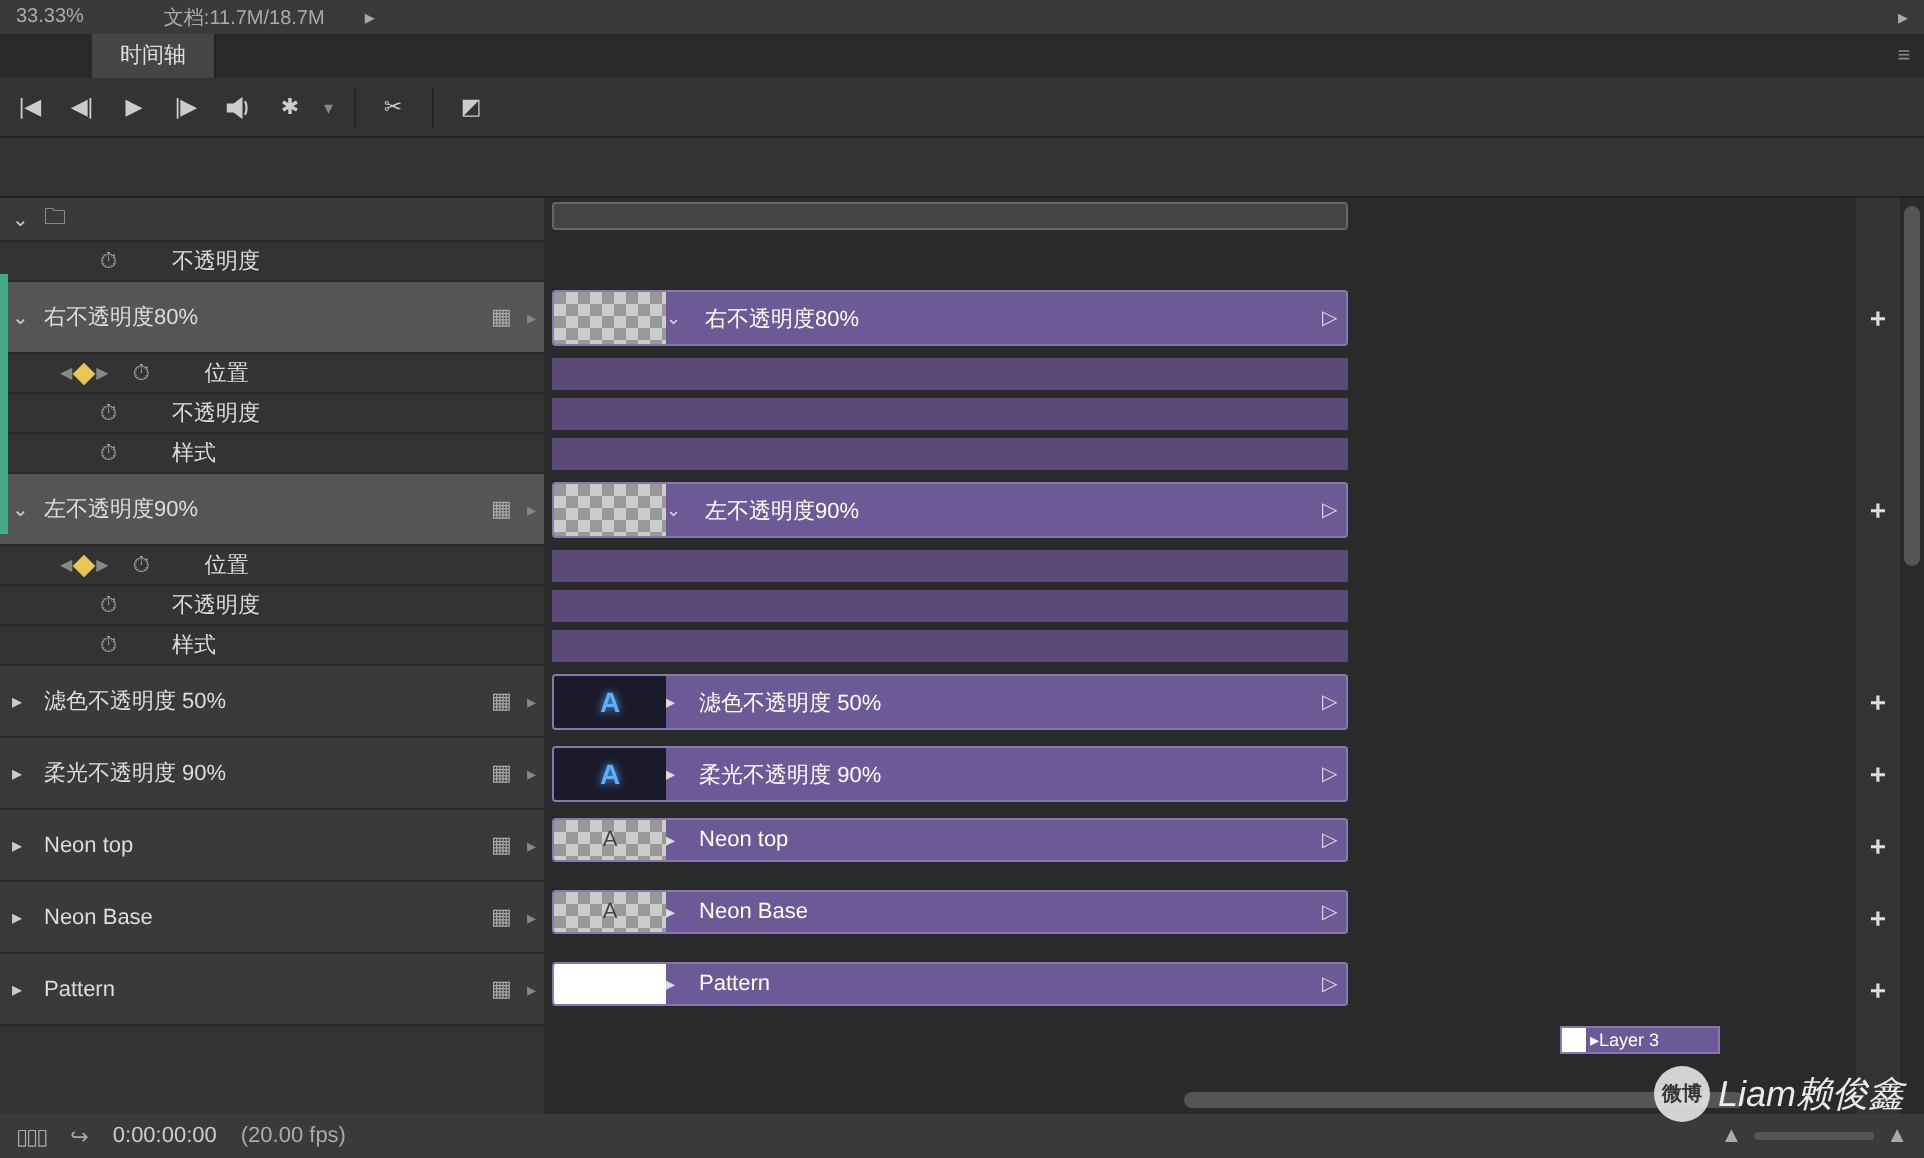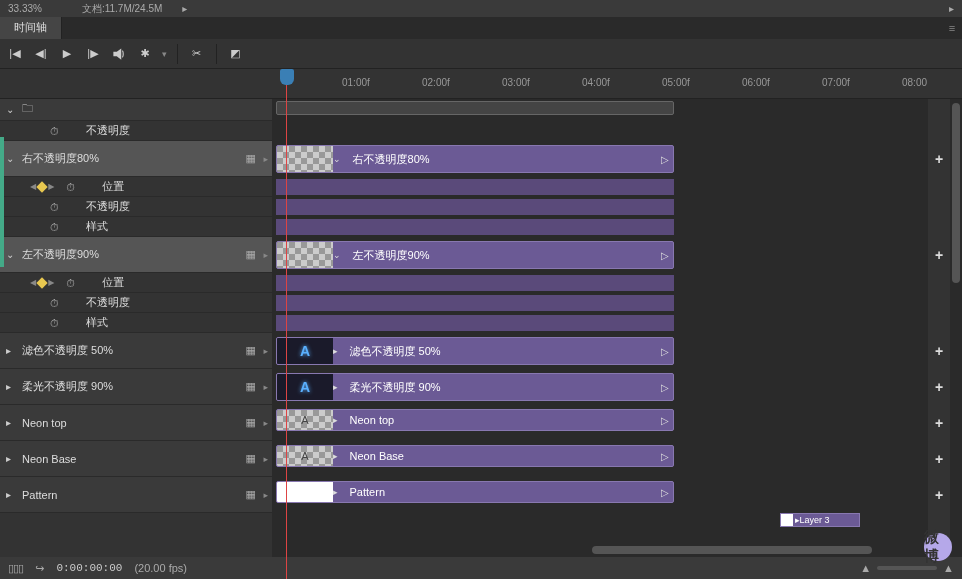--- a/index.html
+++ b/index.html
@@ -1,21 +1,21 @@
 <!DOCTYPE html>
 <html><head>
 <meta charset="utf-8">
 <style>
 * { margin: 0; padding: 0; box-sizing: border-box; font-family: "Microsoft YaHei", Arial, sans-serif; }
 body { background: #2a2a2a; color: #ccc; font-size: 11px; width: 962px; height: 579px; overflow: hidden; }
 .top-bar { height: 17px; background: #3a3a3a; display: flex; align-items: center; padding: 0 8px; font-size: 10px; color: #aaa; }
 .top-bar .doc-info { margin-left: 40px; }
 .top-bar .arrow { margin-left: 20px; }
 .top-bar .rarrow { margin-left: auto; }
-.tab-row { height: 22px; background: #2a2a2a; display: flex; }
+.tab-row { height: 22px; background: #2a2a2a; display: flex; margin-left: 46px; }
 .tab { padding: 3px 14px; background: #454545; color: #ddd; font-size: 11px; border-right: 1px solid #222; }
 .tab-spacer { flex: 1; }
 .menu-icon { width: 20px; display: flex; align-items: center; justify-content: center; color: #888; }
 .toolbar { height: 30px; background: #333; display: flex; align-items: center; gap: 8px; padding: 0 6px; border-bottom: 1px solid #222; }
 .tb-btn { width: 18px; height: 18px; display: flex; align-items: center; justify-content: center; color: #ccc; cursor: pointer; }
 .tb-sep { width: 1px; height: 20px; background: #222; margin: 0 2px; }
 .ruler-area { display: flex; height: 30px; background: #333; border-bottom: 1px solid #222; }
 .ruler-left { width: 272px; }
 .ruler-main { flex: 1; position: relative; display: flex; align-items: center; }
 .playhead { position: absolute; left: 8px; top: 0; width: 14px; height: 16px; background: #3a7fb5; border-radius: 2px 2px 6px 6px; z-index: 10; }
@@ -52,39 +52,39 @@
 .clip-thumb.outline { background: repeating-conic-gradient(#ccc 0 25%, #999 0 50%) 0 0/12px 12px; display: flex; align-items: center; justify-content: center; }
 .clip-thumb.white { background: #fff; }
 .clip-label { padding-left: 8px; color: #fff; font-size: 11px; flex: 1; }
 .clip-chev { color: #ddd; font-size: 9px; margin-right: 4px; }
 .clip-end { width: 10px; color: #ddd; font-size: 10px; margin-right: 2px; }
 .purple-strip { position: absolute; left: 4px; width: 398px; background: #5a4a7a; top: 2px; }
 .key-marker { position: absolute; width: 7px; height: 7px; background: #d44; transform: rotate(45deg); left: 11px; top: 6px; }
 .work-area { position: absolute; left: 4px; top: 2px; width: 398px; height: 14px; background: #444; border: 1px solid #666; border-radius: 2px; }
 .add-btn { height: 36px; display: flex; align-items: center; justify-content: center; color: #ddd; font-size: 14px; font-weight: bold; cursor: pointer; }
 .bottom-bar { height: 22px; background: #3a3a3a; display: flex; align-items: center; padding: 0 8px; gap: 12px; font-size: 11px; color: #aaa; }
-.timecode { color: #ccc; font-family: Liberation Mono, monospace; }
+.timecode { color: #ccc; font-family: Liberation Sans, sans-serif; }
 .bottom-right { margin-left: auto; display: flex; gap: 6px; align-items: center; }
 .tiny-layer { position: absolute; left: 508px; top: 0px; width: 80px; height: 14px; background: #6b5a95; border: 1px solid #8878b0; font-size: 9px; color: #fff; display: flex; align-items: center; padding-left: 14px; }
 .tiny-layer::before { content: ""; width: 12px; height: 12px; background: #fff; position: absolute; left: 0; top: 0; }
 .scrollbar-h { position: absolute; bottom: 0; left: 0; right: 0; height: 14px; background: #2a2a2a; }
 .scrollbar-thumb { position: absolute; left: 320px; width: 280px; height: 8px; top: 3px; background: #555; border-radius: 4px; }
 .scrollbar-v { width: 12px; background: #2a2a2a; position: relative; }
 .scrollbar-v-thumb { position: absolute; top: 4px; right: 2px; width: 8px; height: 180px; background: #555; border-radius: 4px; }
 .watermark { position: absolute; right: 10px; bottom: 18px; color: #fff; font-size: 18px; opacity: 0.9; display: flex; align-items: center; gap: 4px; font-style: italic; z-index: 100; }
-.wb-icon { width: 28px; height: 28px; border-radius: 50%; background: #c4b5fd; color: #333; display: flex; align-items: center; justify-content: center; font-size: 15px; font-weight: bold; font-style: normal; }
+.wb-icon { width: 28px; height: 28px; border-radius: 50%; background: #e5e5e5; color: #333; display: flex; align-items: center; justify-content: center; font-size: 10px; font-weight: bold; font-style: normal; }
 svg { width: 100%; height: 100%; }
 .audio-meter { position: absolute; left: 0; top: 137px; width: 4px; height: 130px; background: linear-gradient(#4a8, #4a8); z-index: 2; }
 </style>
 </head>
 <body>
 
 <div class="top-bar">
   <span>33.33%</span>
-  <span class="doc-info">文档:11.7M/24.5M</span>
+  <span class="doc-info">文档:11.7M/18.7M</span>
   <span class="arrow">▸</span>
   <span class="rarrow">▸</span>
 </div>
 
 <div class="tab-row">
   <div class="tab">时间轴</div>
   <div class="tab-spacer"></div>
   <div class="menu-icon">≡</div>
 </div>
 
@@ -103,32 +103,20 @@
   <span style="color:#888;font-size:9px">▾</span>
   <div class="tb-sep"></div>
   <div class="tb-btn">✂</div>
   <div class="tb-sep"></div>
   <div class="tb-btn">◩</div>
   <div style="flex:1"></div>
 </div>
 
 <div class="ruler-area">
   <div class="ruler-left"></div>
-  <div class="ruler-main">
-    <div class="playhead"></div>
-    <div class="playhead-line"></div>
-    <span class="tick" style="left:70px">01:00f</span>
-    <span class="tick" style="left:150px">02:00f</span>
-    <span class="tick" style="left:230px">03:00f</span>
-    <span class="tick" style="left:310px">04:00f</span>
-    <span class="tick" style="left:390px">05:00f</span>
-    <span class="tick" style="left:470px">06:00f</span>
-    <span class="tick" style="left:550px">07:00f</span>
-    <span class="tick" style="left:630px">08:00</span>
-  </div>
 </div>
 
 <div class="timeline-body">
   <div class="audio-meter"></div>
   <div class="left-panel">
 
     <div class="row group-head">
       <span class="chev">⌄</span>
       <span class="folder-icon">🗀</span>
     </div>
@@ -339,13 +327,14 @@
   <span>(20.00 fps)</span>
   <div class="bottom-right">
     <span>▲</span>
     <div style="width:60px;height:4px;background:#555;border-radius:2px"></div>
     <span>▲</span>
   </div>
 </div>
 
 <div class="watermark">
   <div class="wb-icon">微博</div>
+  <span>Liam赖俊鑫</span>
 </div>
 
 </body></html>

